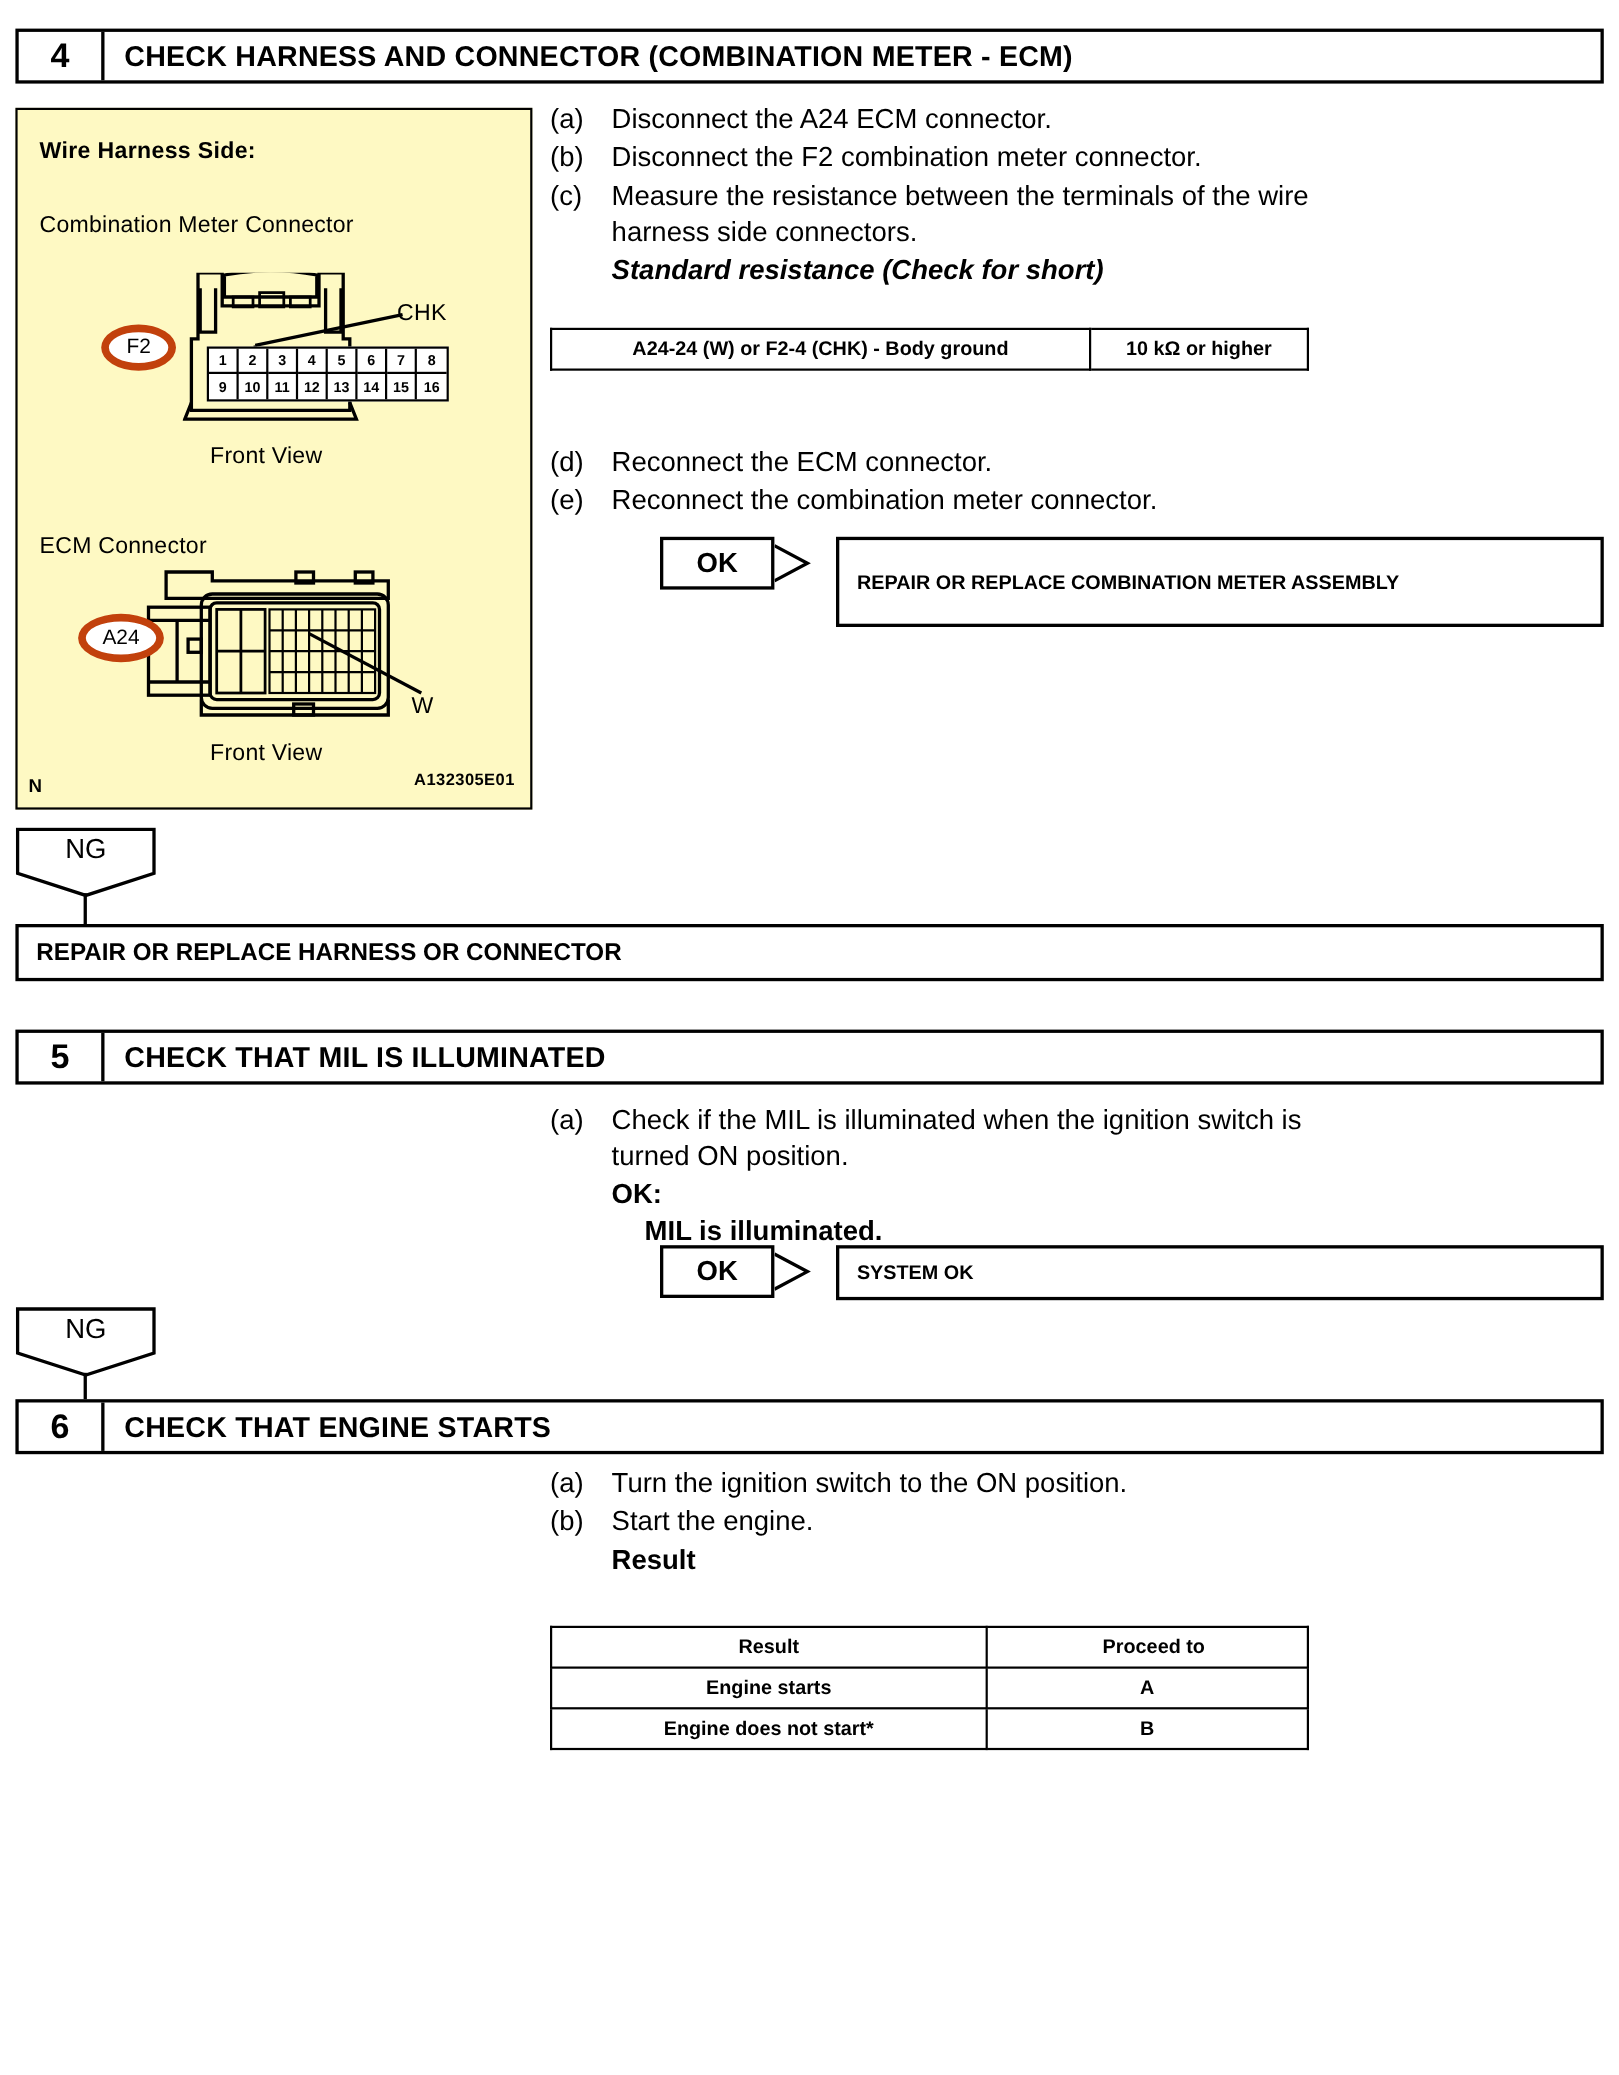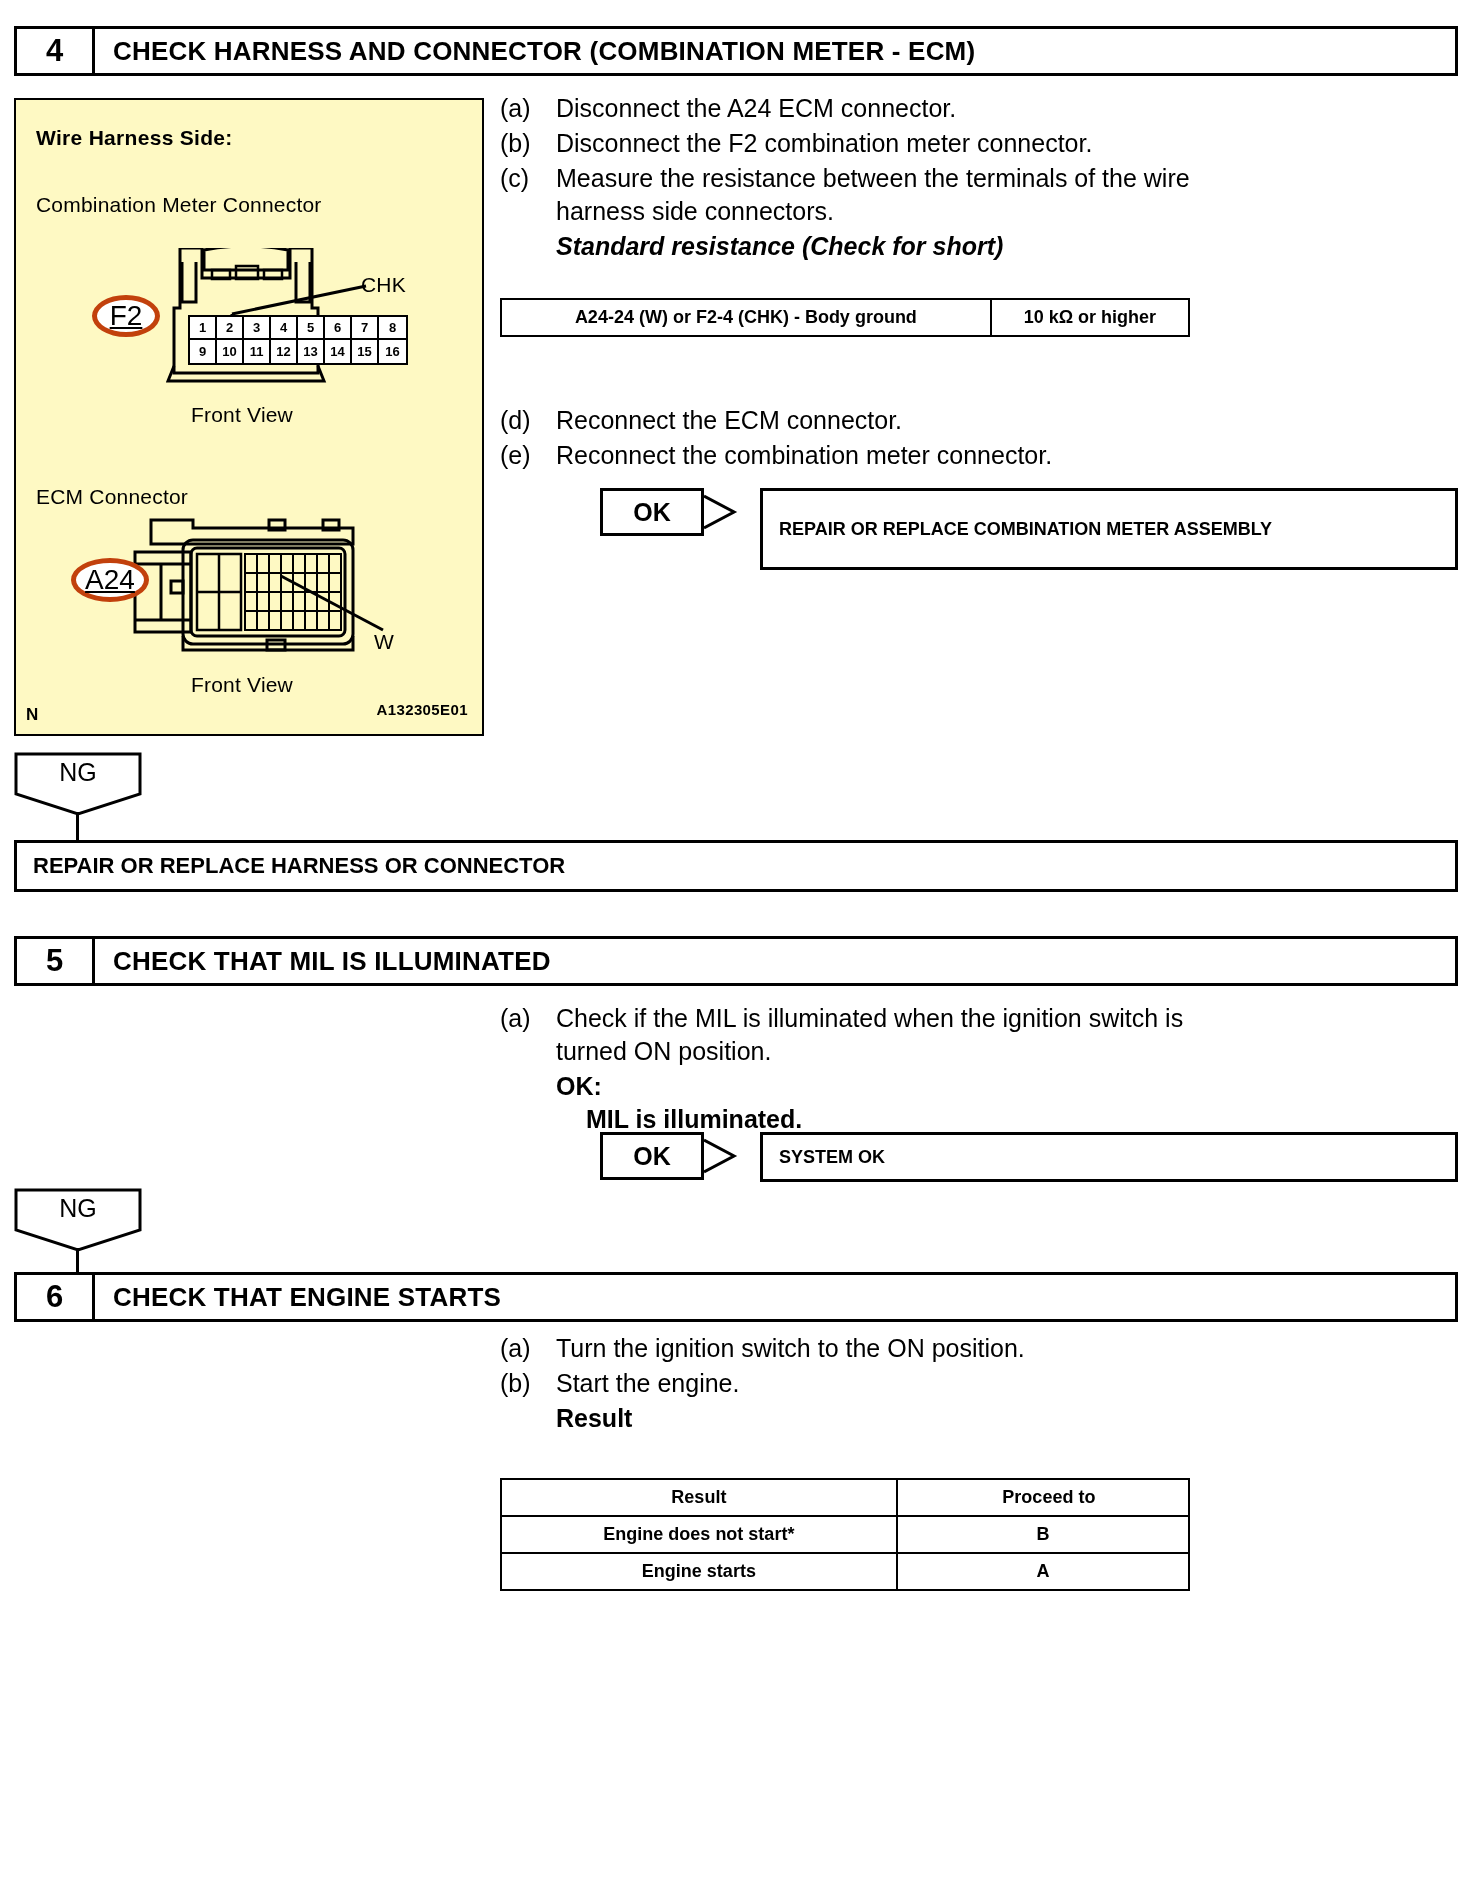--- a/index.html
+++ b/index.html
@@ -70,28 +70,27 @@
     font-weight: bold;
     letter-spacing: .4px;
   }
   .illus-corner {
     position: absolute;
     font-size: 17px;
     font-weight: bold;
   }
   .oval {
     position: absolute;
-    border: 5px solid #c2410c;
+    border: 7px solid #c2410c;
     border-radius: 50%;
     display: flex;
     align-items: center;
     justify-content: center;
-    font-size: 28px;
-    background: #fff;
-    text-decoration: underline;
+    font-size: 19px;
+    background: #fff;
   }
 
   
   .pingrid {
     position: absolute;
     display: flex;
     flex-direction: column;
     border: 2px solid #000;
     background: #fff;
   }
@@ -413,23 +412,23 @@
     <div class="indent1 sub-bold">Result</div>
   </div>
 
   <table class="dtable" style="left:500px; top:1478px; width:690px;">
     <tbody>
         <tr>
       <th style="width:415px;">Result</th>
       <th style="width:304px;padding-left:16px;">Proceed to</th>
     </tr>
     <tr>
+      <td>Engine starts</td>
+      <td>A</td>
+    </tr>
+    <tr>
       <td>Engine does not start*</td>
       <td>B</td>
     </tr>
-    <tr>
-      <td>Engine starts</td>
-      <td>A</td>
-    </tr>
   </tbody>
     </table>
 
 </div>
 
 </body></html>

